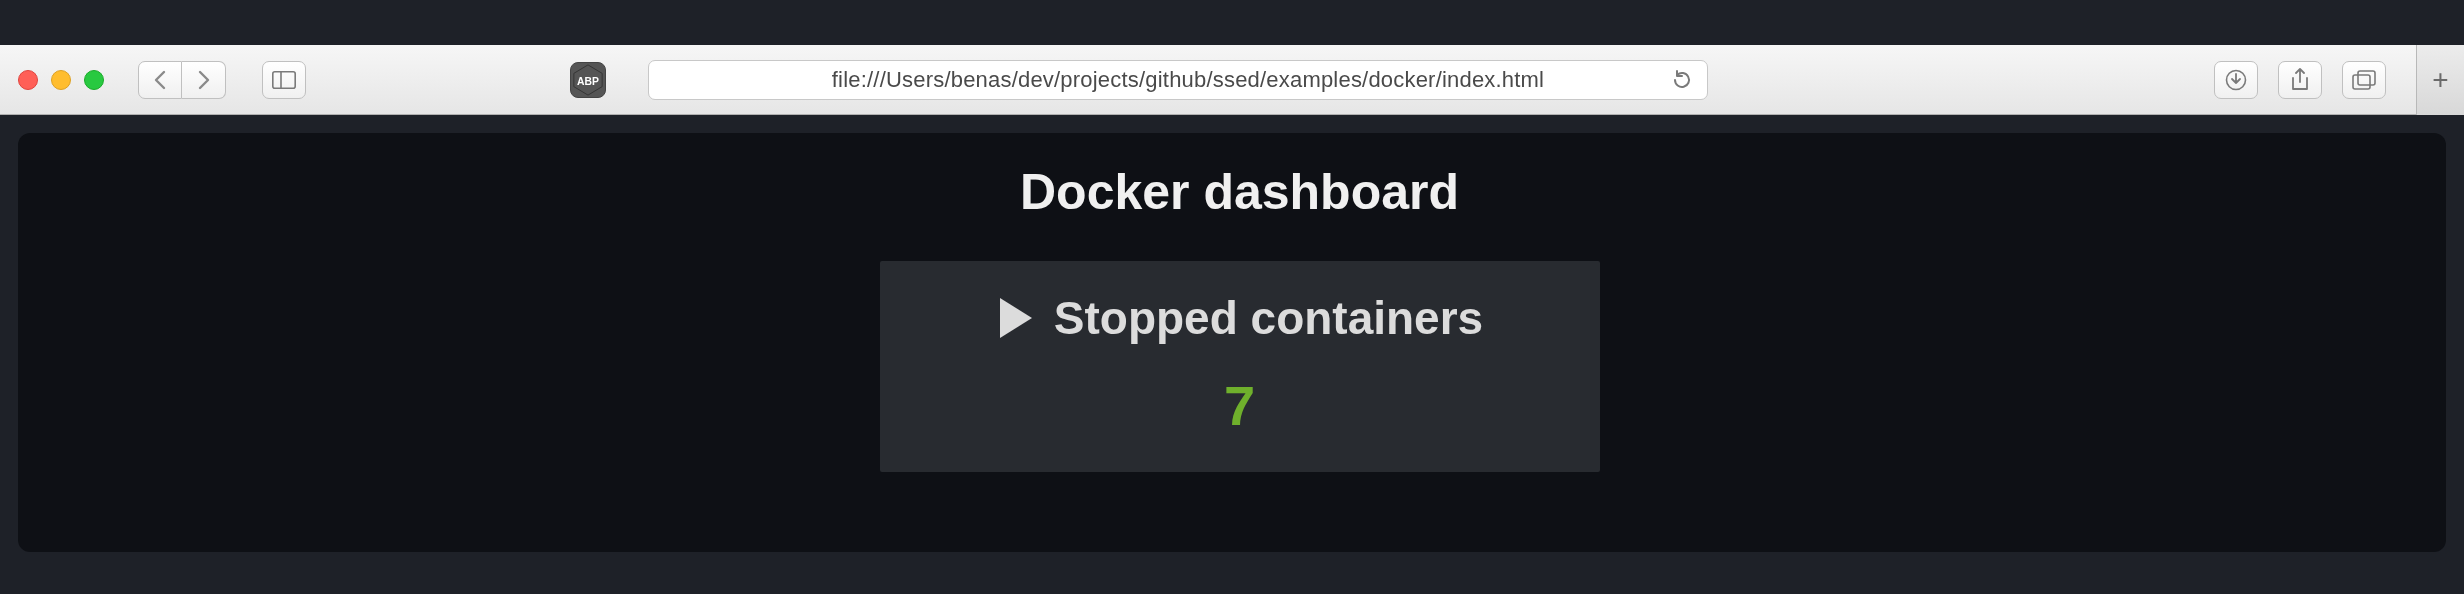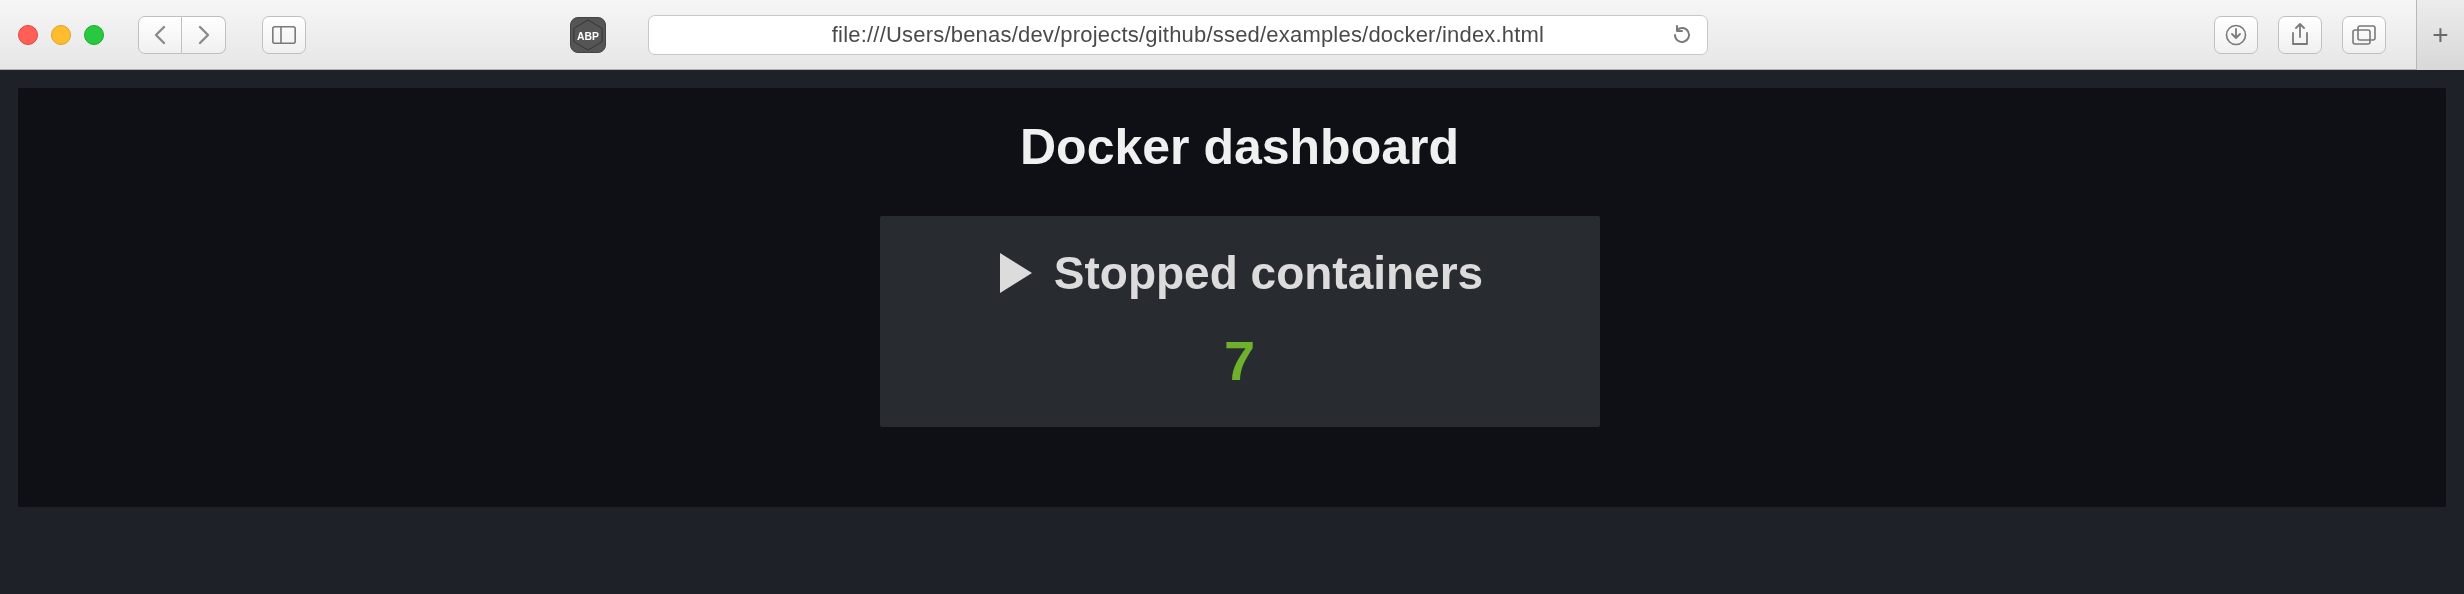--- a/index.html
+++ b/index.html
@@ -15,20 +15,21 @@
     
     .toolbar {
       height: 70px;
       background: linear-gradient(to bottom, #f6f6f6 0%, #e6e6e6 100%);
       border-bottom: 1px solid #b0b0b0;
       display: flex;
       align-items: center;
       padding: 0 18px;
       gap: 12px;
       position: relative;
+      margin-top: 45px;
     }
     .traffic-lights {
       display: flex;
       gap: 13px;
       margin-right: 22px;
     }
     .light {
       width: 20px;
       height: 20px;
       border-radius: 50%;
@@ -122,21 +123,21 @@
       color: #6a6a6a;
       margin-left: 10px;
       margin-right: -18px;
       align-self: stretch;
     }
     
     .page {
       background: #0e1015;
       padding: 30px 60px 80px 75px;
       margin: 18px;
-      border-radius: 2px;
+      border-radius: 12px;
     }
     .page-title {
       color: #f0f0f0;
       font-size: 50px;
       font-weight: 600;
       text-align: center;
       margin-bottom: 40px;
     }
     .cards {
       display: flex;

